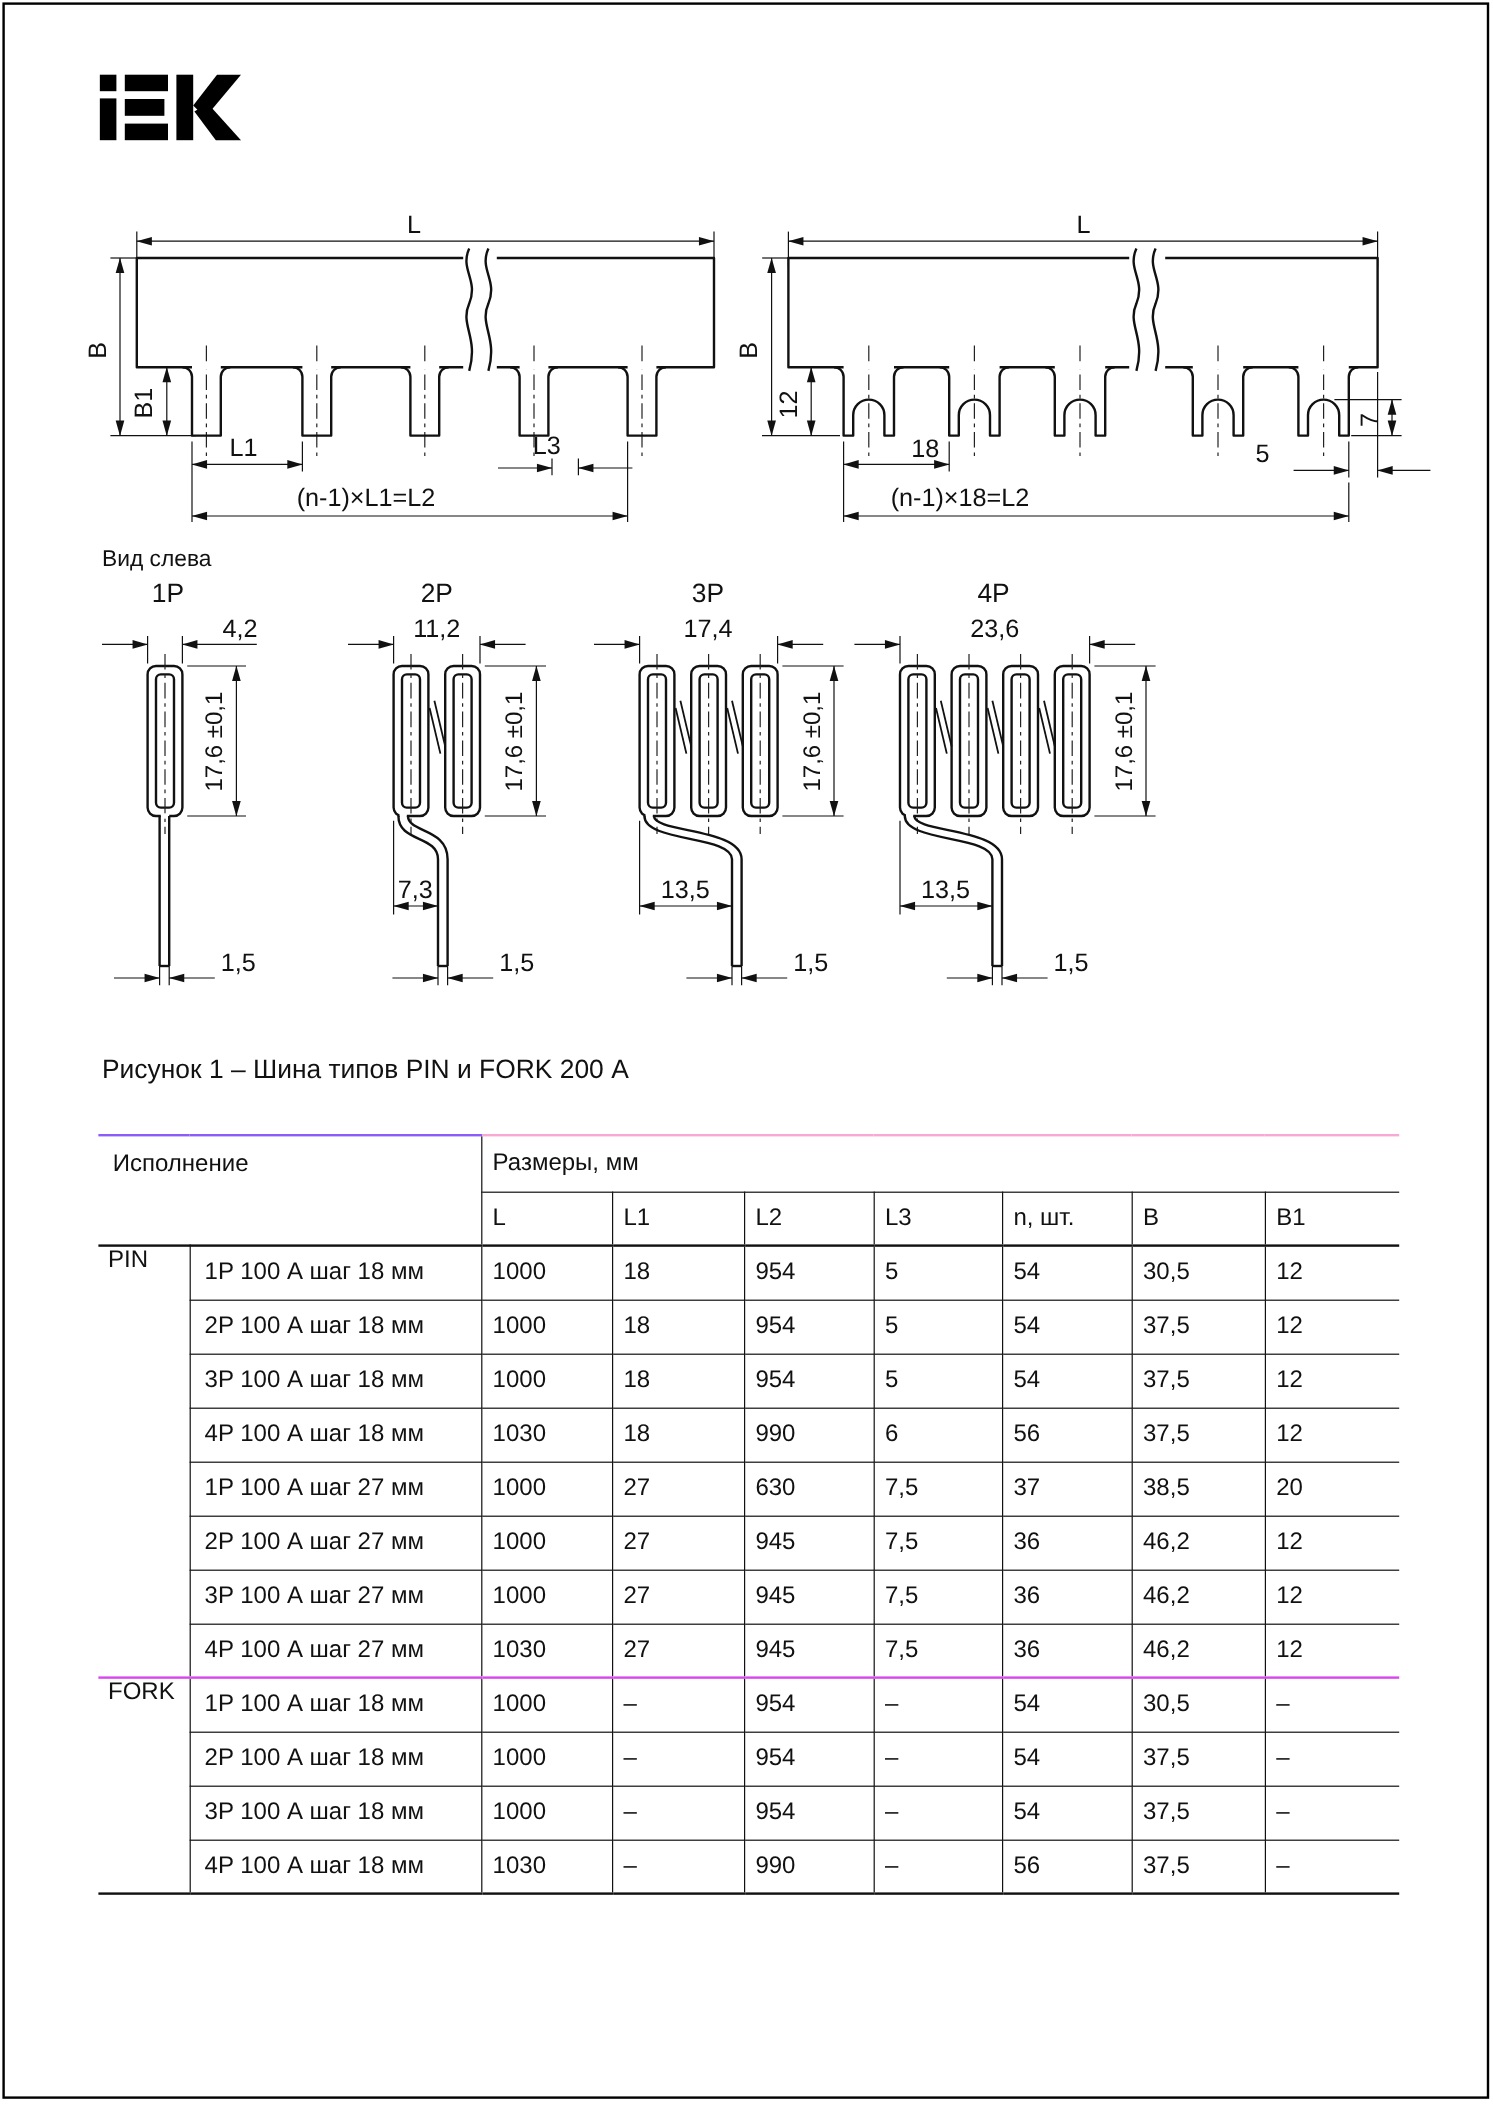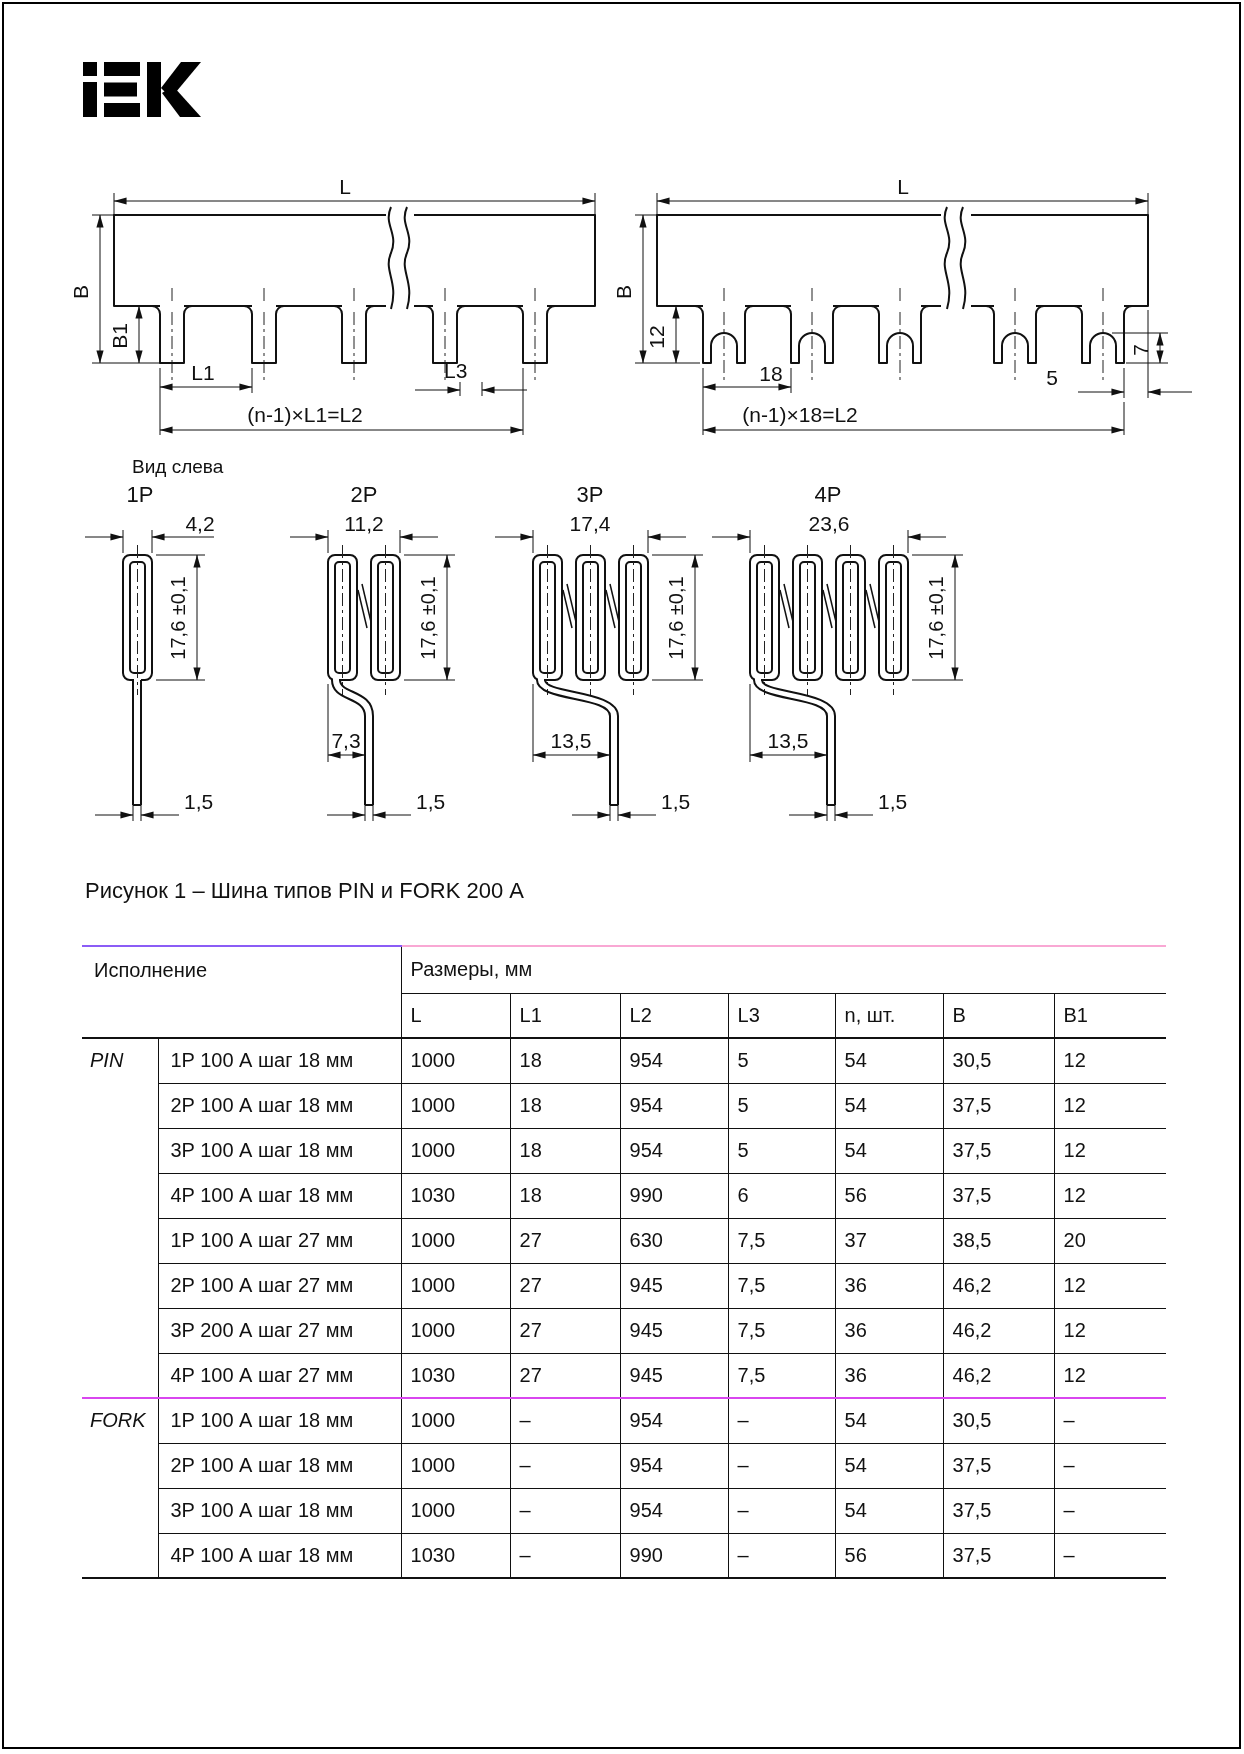--- a/index.html
+++ b/index.html
@@ -15,41 +15,41 @@
   .ol  { stroke:#111; stroke-width:2; fill:none; stroke-linejoin:round; }
   .olw { stroke:#111; stroke-width:2; fill:#fff; stroke-linejoin:round; }
   .er  { fill:#fff; stroke:none; }
   .dim { stroke:#111; stroke-width:1; fill:none; }
   .cl  { stroke:#222; stroke-width:1; stroke-dasharray:13 4 3 4; fill:none; }
   .hk  { stroke:#111; stroke-width:1.5; fill:none; }
   .dt  { font-family:"Liberation Sans",sans-serif; font-size:21px; fill:#111; }
   .dt2 { font-family:"Liberation Sans",sans-serif; font-size:20px; fill:#111; }
   .sec { font-family:"Liberation Sans",sans-serif; font-size:22px; fill:#111; }
 
-  .view-label { position:absolute; left:85px; top:456px; font-size:19px;margin-left:47px; }
+  .view-label { position:absolute; left:85px; top:456px; font-size:19px; }
   .caption    { position:absolute; left:85px; top:878px; font-size:22px; }
 
   
   table.dims-table {
     position:absolute; left:82px; top:945px; width:1084px;
     border-collapse:collapse; table-layout:fixed;
   }
   .dims-table th, .dims-table td {
     font-weight:normal; font-size:20px; text-align:left;
     padding:0 4px 0 9px; vertical-align:middle;
     border:1px solid #111; overflow:hidden; white-space:nowrap;
   }
   .dims-table tr.h1 { height:47px; }
   .dims-table tr.h2 { height:45px; }
   .dims-table tbody tr { height:45px; }
   .dims-table th.exec { border-left:none; border-top:2px solid #8b5cf6; border-bottom:2px solid #111; vertical-align:top; padding-top:12px; padding-left:12px; }
   .dims-table th.hdims { border-top:2px solid #f9a8d4; border-right:none; border-bottom:1px solid #111; }
   .dims-table tr.h2 th { border-bottom:2px solid #111; }
   .dims-table tr.h2 th:last-child { border-right:none; }
-  .dims-table td.grp { border-left:none; vertical-align:top; padding-top:10px; padding-left:8px;font-style:italic; }
+  .dims-table td.grp { border-left:none; vertical-align:top; padding-left:8px; }
   .dims-table td.nm  { padding-left:12px; }
   .dims-table tbody td:last-child { border-right:none; }
   .dims-table tbody tr.sep td { border-top:2px solid #d946ef; }
   .dims-table tbody tr.last td, .dims-table td.grp-last { border-bottom:2px solid #111; }
 </style>
 </head>
 <body>
 
 <div class="frame"></div>
 
@@ -437,21 +437,21 @@
       <td class="nm">2P 100 А шаг 27 мм</td>
       <td>1000</td>
       <td>27</td>
       <td>945</td>
       <td>7,5</td>
       <td>36</td>
       <td>46,2</td>
       <td>12</td>
     </tr>
     <tr>
-      <td class="nm">3P 200 А шаг 27 мм</td>
+      <td class="nm">3P 100 А шаг 27 мм</td>
       <td>1000</td>
       <td>27</td>
       <td>945</td>
       <td>7,5</td>
       <td>36</td>
       <td>46,2</td>
       <td>12</td>
     </tr>
     <tr>
       <td class="nm">4P 100 А шаг 27 мм</td>

